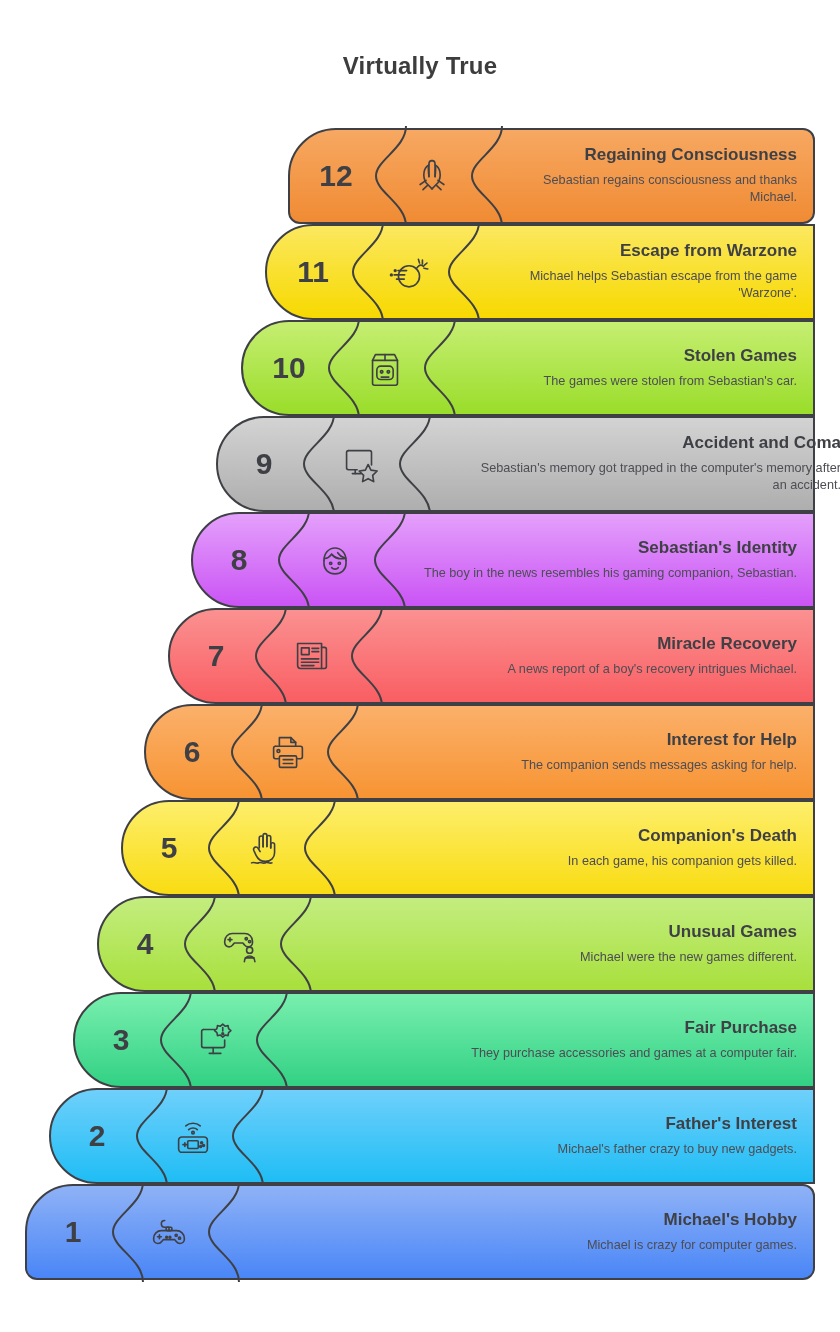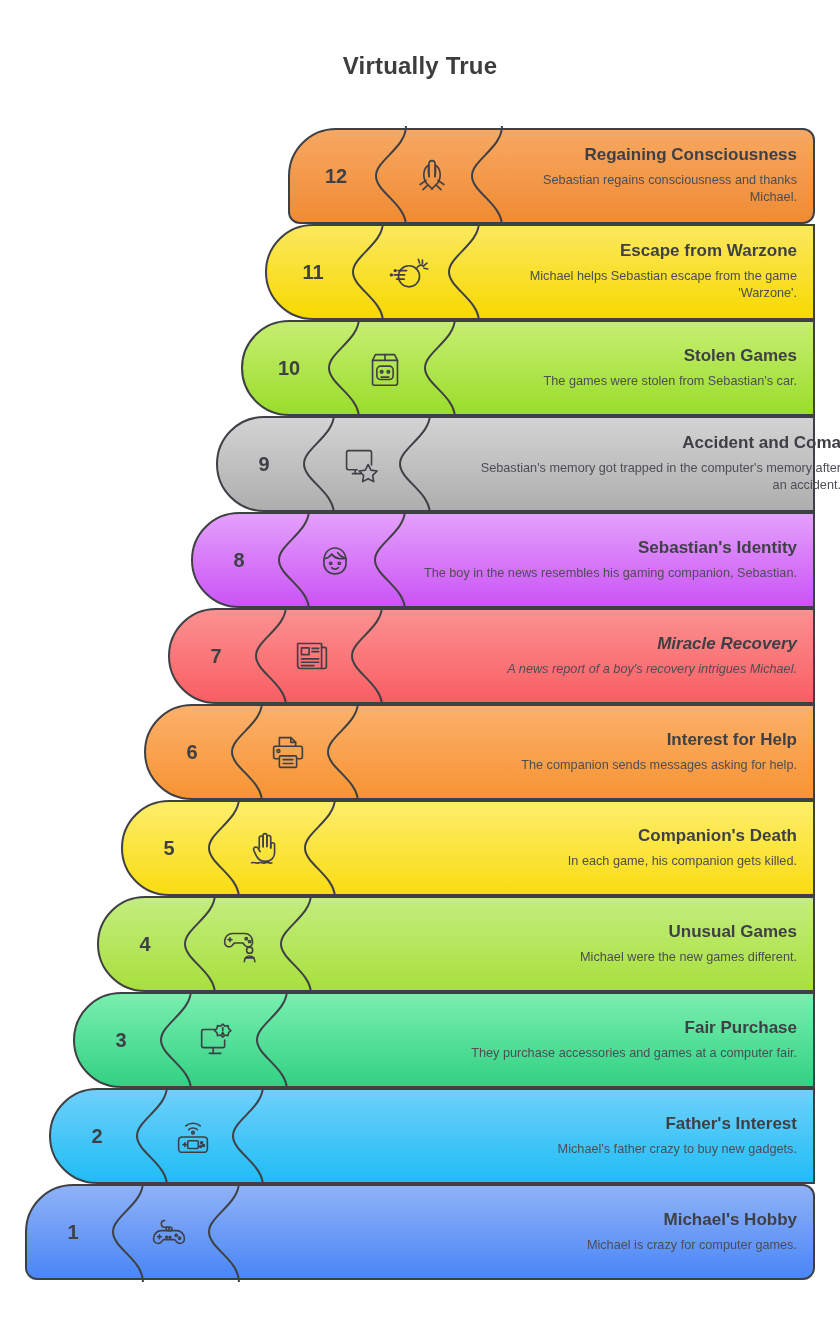--- a/index.html
+++ b/index.html
@@ -35,21 +35,21 @@
   }
   
   .row.first .pill { border-radius: 48px 12px 12px 12px; }
   .row.last  .pill { border-radius: 48px 12px 12px 12px; }
 
   .num {
     position: absolute;
     left: 0; top: 0;
     width: 96px; height: 96px;
     display: flex; align-items: center; justify-content: center;
-    font-size: 20px; font-weight: bold; color: #3f4045;
+    font-size: 30px; font-weight: bold; color: #3f4045;
     z-index: 4;
   }
   .iconcell {
     position: absolute;
     top: 0; height: 96px; width: 96px;
     display: flex; align-items: center; justify-content: center;
     z-index: 4;
   }
   .iconcell svg { width: 46px; height: 46px; display:block; }
   .iconcell svg * { stroke: #3f4045; stroke-width: 1.7; fill: none;
@@ -228,21 +228,21 @@
      <path d="M24 16h7"></path>
             <path d="M24 19.5h7"></path>
      <path d="M13 27h18"></path>
             <path d="M13 30.5h18"></path>
             <path d="M13 34h13"></path>
    </svg>
         </div>
         <div class="divider" style="left: 170px;"><svg viewBox="0 0 60 100" width="60" height="100" preserveAspectRatio="none">
             <path d="M44 0 C44 22, 14 34, 14 50 C14 66, 44 78, 44 100"></path>
           </svg></div>
-        <div class="textcell" style="left: 216px; width: 431px; font-style: italic;">
+        <div class="textcell" style="left: 216px; width: 431px;">
           <div class="t-title">Miracle Recovery</div>
           <div class="t-desc">A news report of a boy's recovery intrigues Michael.</div>
         </div>
       </div>
       <div class="row" style="left: 144px; top: 704px; width: 671px; z-index: 94;">
         <div class="pill" style="--c1: #fbb06a; --c2: #f79433;"></div>
         <div class="num">6</div>
         <div class="divider" style="left: 74px;"><svg viewBox="0 0 60 100" width="60" height="100" preserveAspectRatio="none">
             <path d="M44 0 C44 22, 14 34, 14 50 C14 66, 44 78, 44 100"></path>
           </svg></div>

